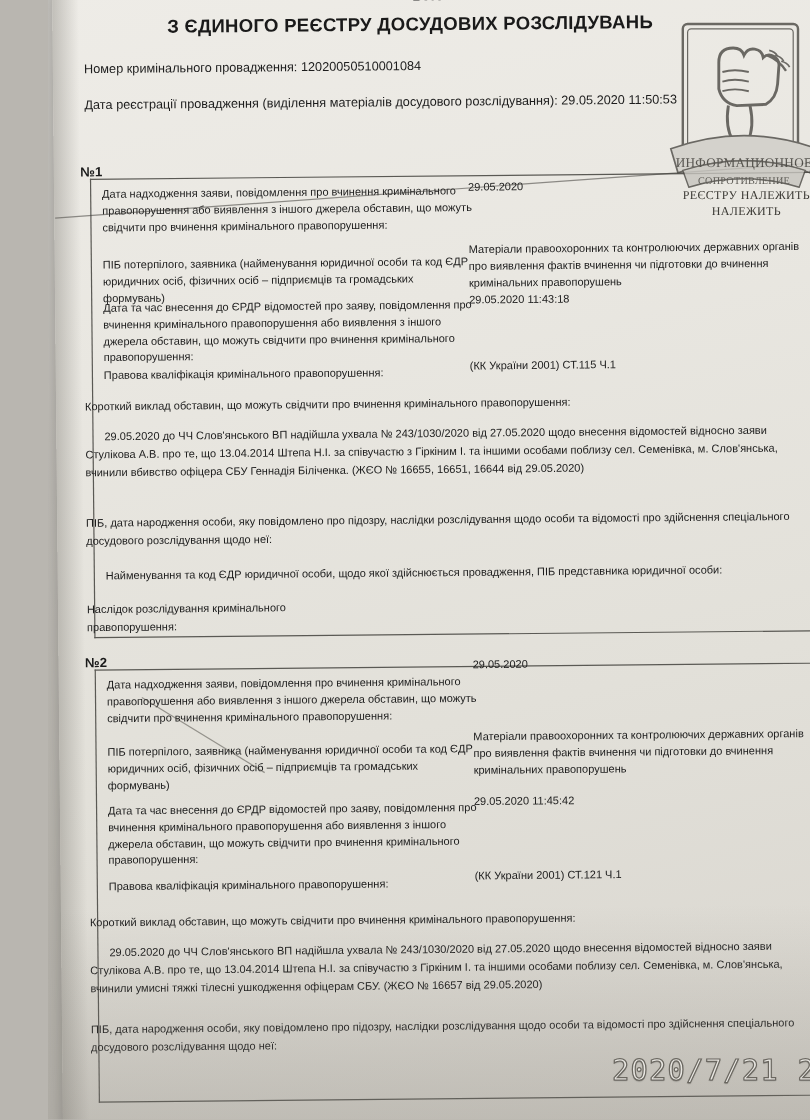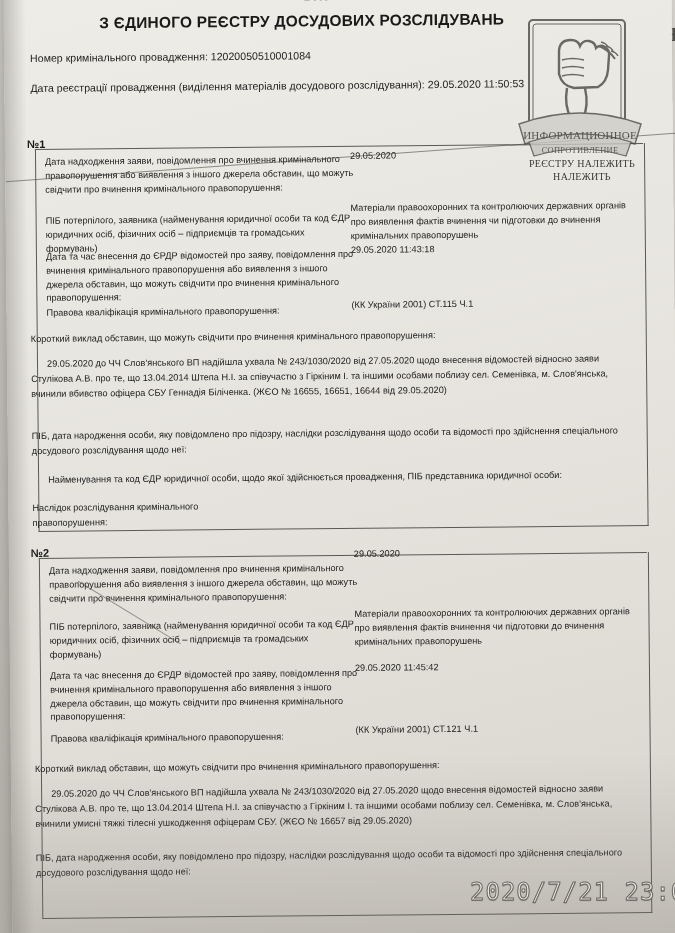--- a/index.html
+++ b/index.html
@@ -3,21 +3,21 @@
 <meta charset="utf-8">
 <style>
   html,body{margin:0;padding:0;}
   body{
     width:675px;height:933px;overflow:hidden;
     background:#b9b6b0;
     font-family:"Liberation Sans","DejaVu Sans",sans-serif;
     position:relative;
   }
   
-  .scene{position:absolute;inset:0;overflow:hidden;}
+  .scene{position:absolute;inset:0;overflow:hidden;margin-left:40px;}
   .desk{position:absolute;inset:0;
     background:linear-gradient(160deg,#c9c7c2 0%,#bdbab4 35%,#b3b0a9 70%,#a9a69f 100%);}
   .blue-object{position:absolute;left:205px;top:-12px;width:92px;height:22px;
     background:#1f4aa8;transform:rotate(-2.2deg);border-radius:2px;opacity:.95;}
   .pen{position:absolute;left:95px;top:-6px;width:160px;height:6px;
     background:linear-gradient(90deg,#8d8b86,#5d5b57);transform:rotate(-11deg);opacity:.55;}
   .pen2{position:absolute;left:110px;top:6px;width:150px;height:4px;
     background:linear-gradient(90deg,#9c9a95,#6e6c68);transform:rotate(-11deg);opacity:.45;}
 
   

